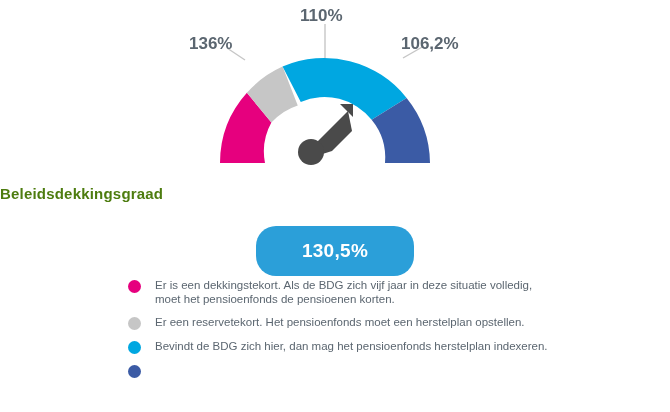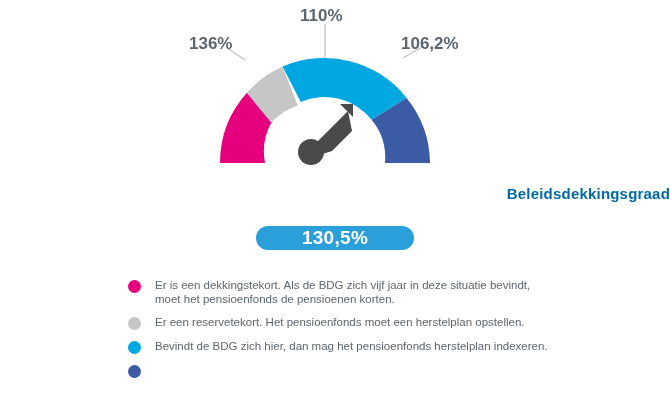--- a/index.html
+++ b/index.html
@@ -37,34 +37,34 @@
   }
   .tick-left  { left: 189px; top: 34px; }
   .tick-top   { left: 300px; top: 6px; text-align: right;  }
   .tick-right { left: 401px; top: 34px; }
 
   .gauge-title {
     position: absolute;
     top: 185px;
     left: 0;
     width: 670px;
-    text-align: right;
+    text-align: left;
     font-size: 15px;
     font-weight: bold;
-    color: #0369a1;
+    color: #4d7c0f;
     letter-spacing: 0.2px;
   }
 
   .value-pill {
     position: absolute;
     top: 226px;
     left: 50%;
     transform: translateX(-50%);
     width: 158px;
-    height: 24px;
+    height: 50px;
     border-radius: 20px;
     background: #2b9fd9;
     color: #ffffff;
     font-size: 19px;
     font-weight: bold;
     display: flex;
     align-items: center;
     justify-content: center;
     letter-spacing: 0.3px;
   }
@@ -125,21 +125,21 @@
   <div class="tick-label tick-right">106,2%</div>
 </div>
 
 <div class="gauge-title">Beleidsdekkingsgraad</div>
 
 <div class="value-pill">130,5%</div>
 
 <div class="legend">
   <div class="legend-row">
     <span class="legend-dot" style="background:#e6007e"></span>
-    <span class="legend-text">Er is een dekkingstekort. Als de BDG zich vijf jaar in deze situatie bevindt, moet het pensioenfonds de pensioenen korten.</span>
+    <span class="legend-text">Er is een dekkingstekort. Als de BDG zich vijf jaar in deze situatie volledig, moet het pensioenfonds de pensioenen korten.</span>
   </div>
   <div class="legend-row">
     <span class="legend-dot" style="background:#c6c6c6"></span>
     <span class="legend-text">Er een reservetekort. Het pensioenfonds moet een herstelplan opstellen.</span>
   </div>
   <div class="legend-row">
     <span class="legend-dot" style="background:#00a7e1"></span>
     <span class="legend-text">Bevindt de BDG zich hier, dan mag het pensioenfonds herstelplan indexeren.</span>
   </div>
   <div class="legend-row">

